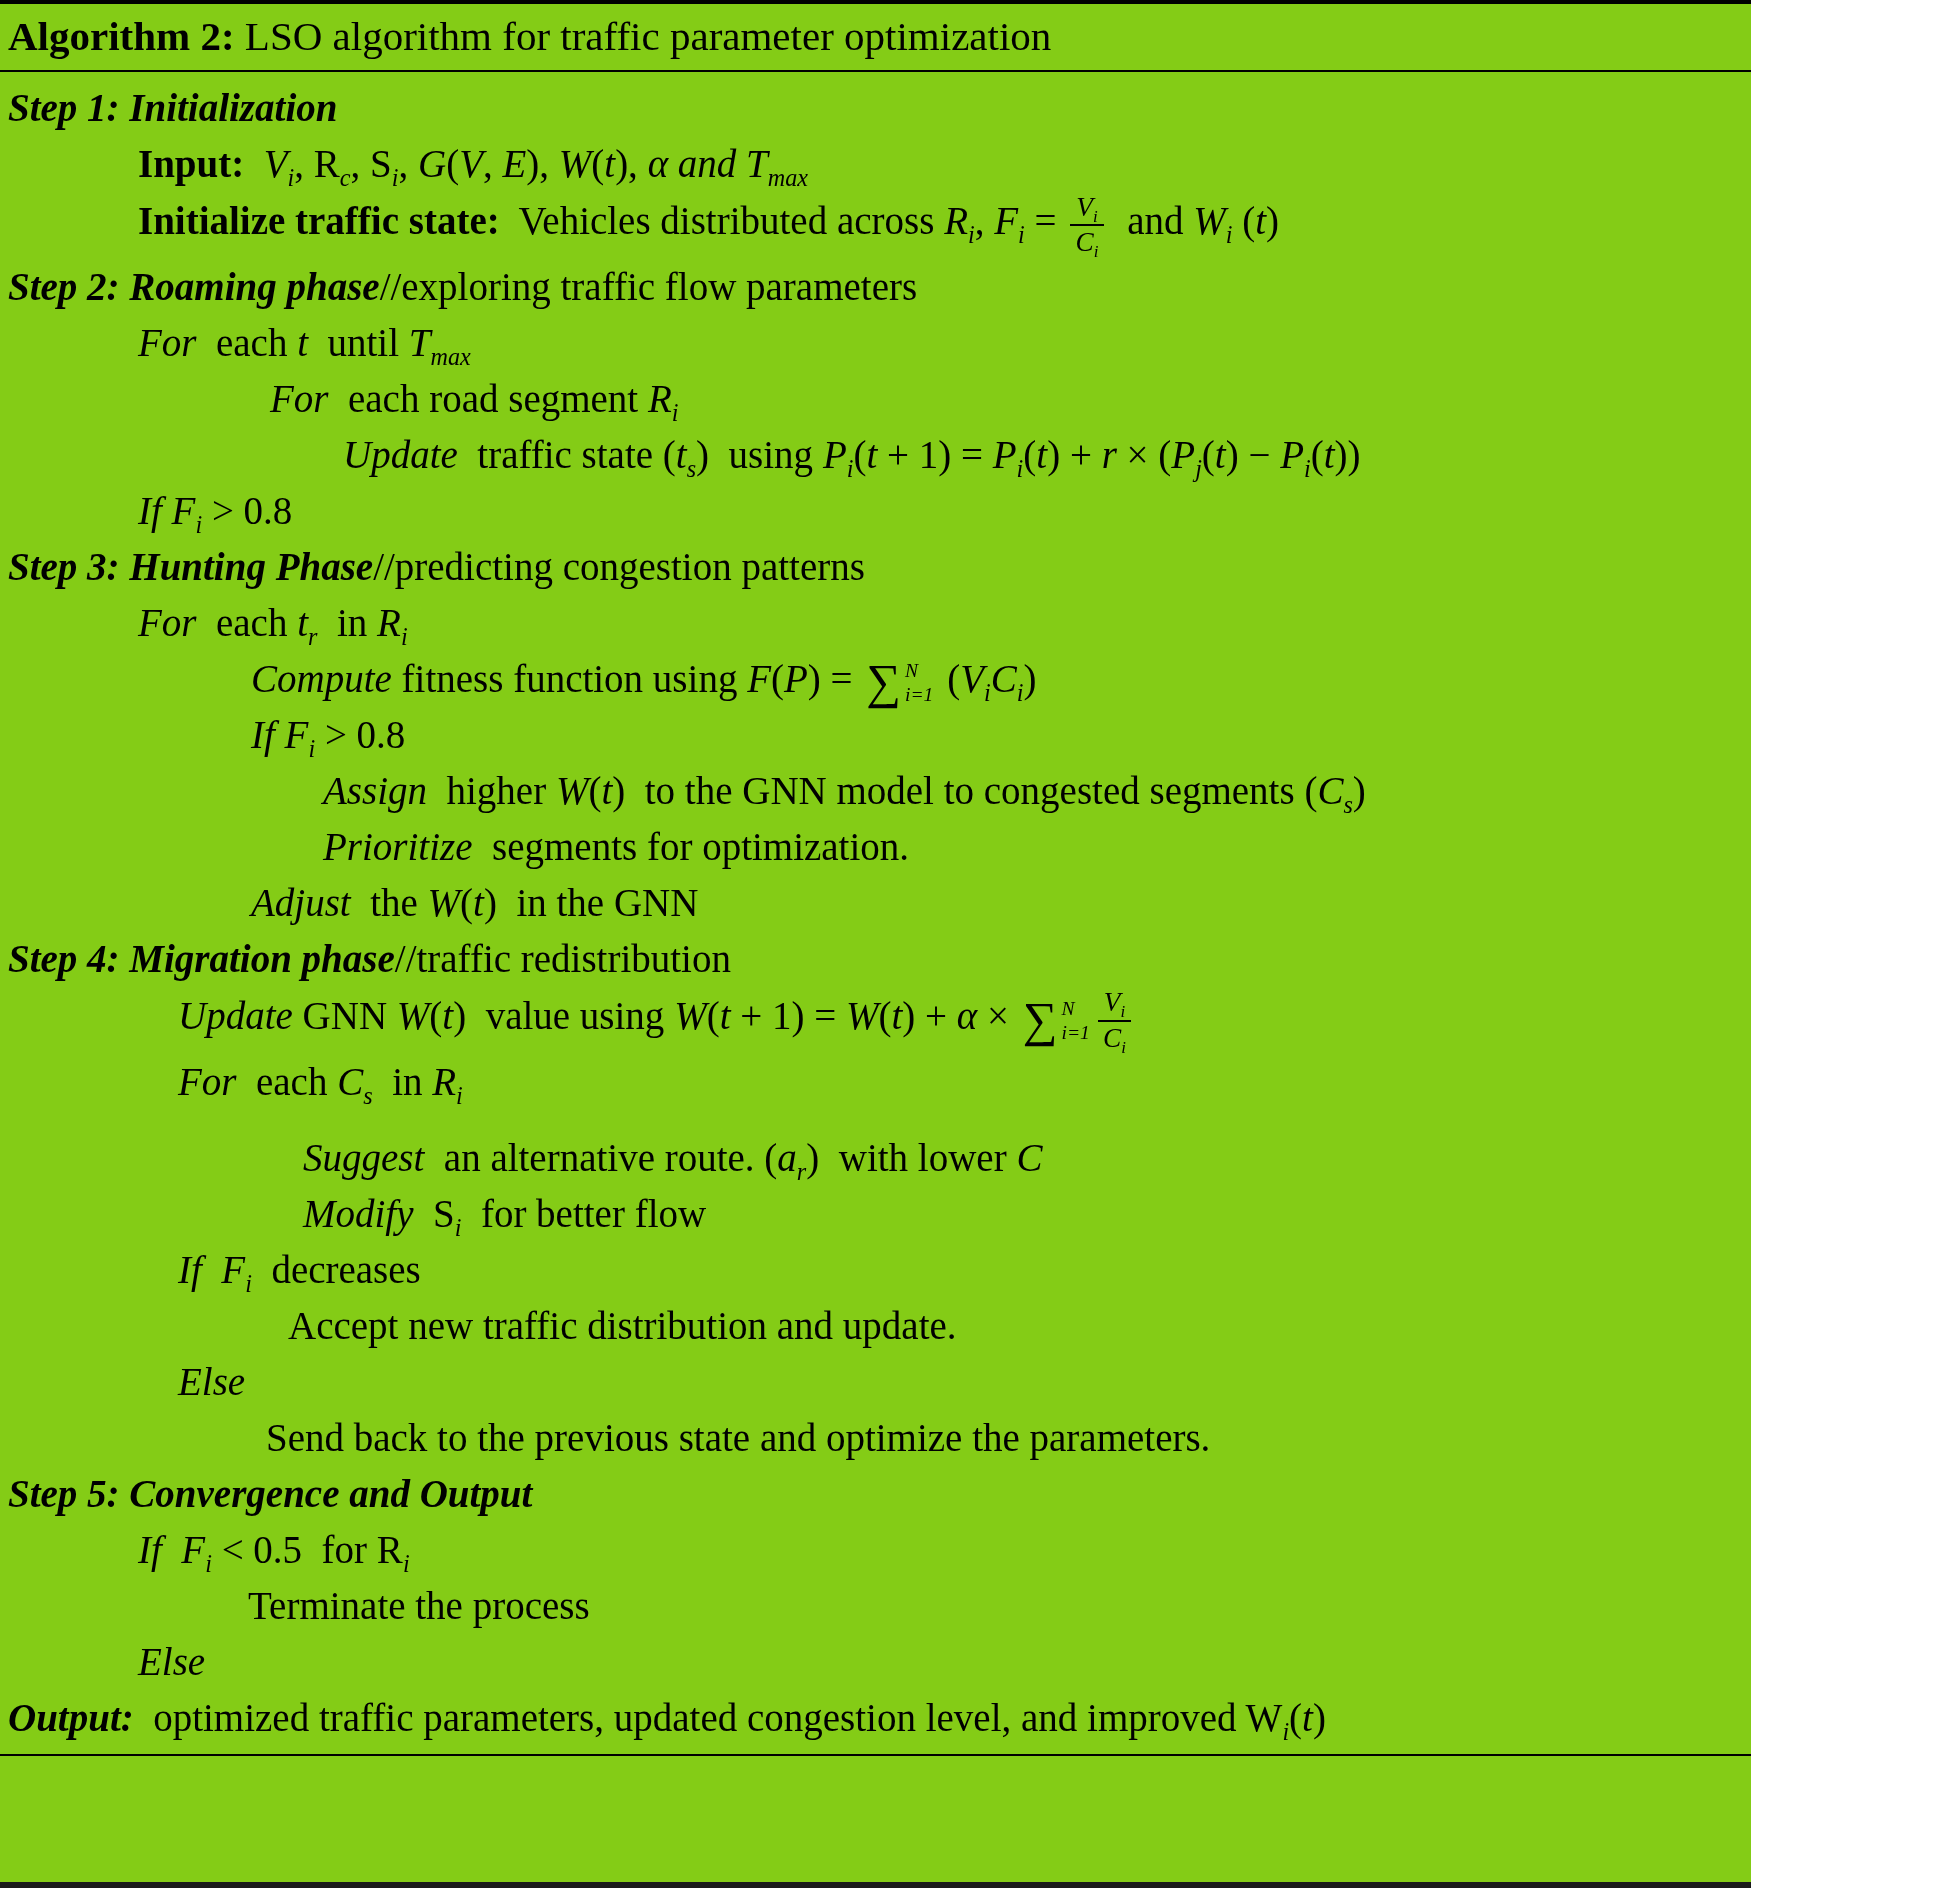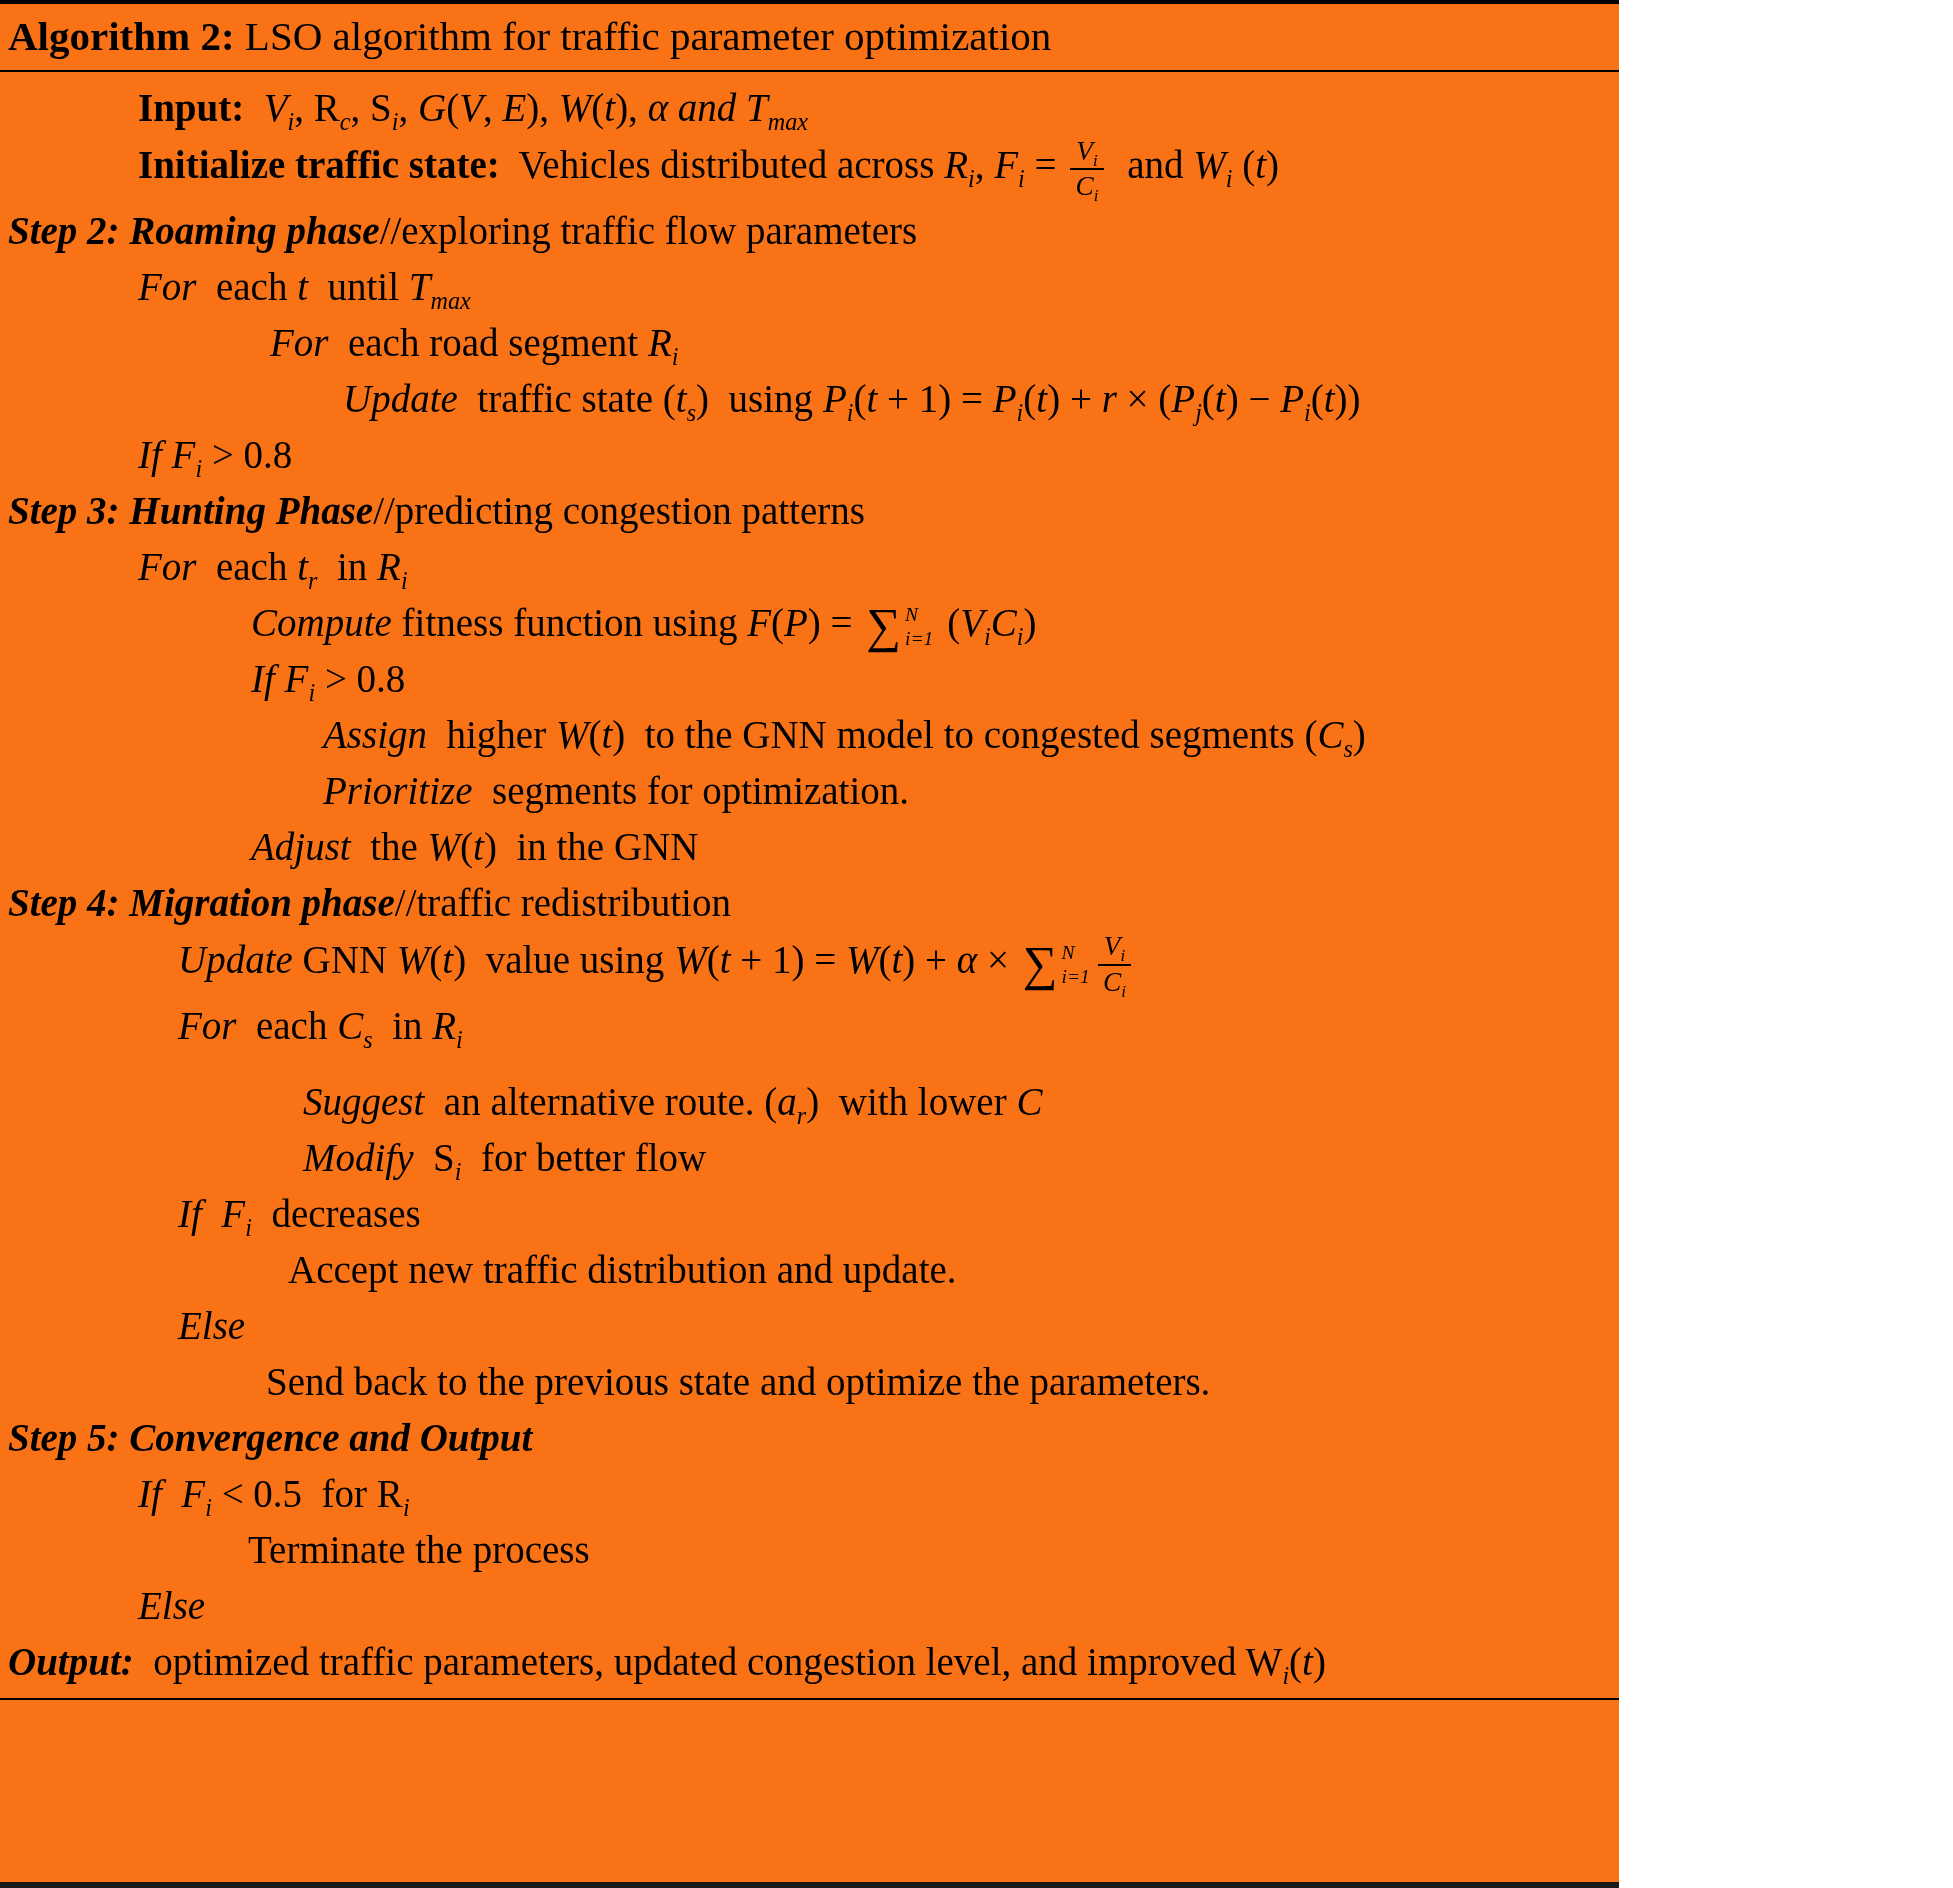--- a/index.html
+++ b/index.html
@@ -1,20 +1,20 @@
 <!DOCTYPE html>
 <html><head>
 <meta charset="utf-8">
 <style>
   html,body{margin:0;padding:0;background:#ffffff;}
   .page{
-    width:1619px;
+    width:1751px;
     min-height:1888px;
     box-sizing:border-box;
-    background:#f97316;
+    background:#84cc16;
     color:#000;
     font-family:"Liberation Serif", serif;
     position:relative;
     overflow:hidden;
   }
   .rule-top{border-top:4px solid #000;}
   .algo-title{
     font-size:41px;
     padding:8px 10px 10px 8px;
     border-bottom:2.5px solid #000;
@@ -74,20 +74,21 @@
     background:#1a1a1a;
   }
 </style>
 </head>
 <body>
 
 <div class="page">
   <div class="rule-top"></div>
   <div class="algo-title"><span class="bold">Algorithm 2:</span><span> LSO algorithm for traffic parameter optimization</span></div>
   <div class="algo-body" id="algo-body">
+      <div class="line" style="padding-left: 0px;"><span class="bold ital">Step 1: Initialization</span></div>
       <div class="line" style="padding-left: 130px;"><span class="bold">Input:</span><span>  </span><span class="ital">V</span><sub class="msub">i</sub><span>, R</span><sub class="msub">c</sub><span>, S</span><sub class="msub">i</sub><span>, </span><span class="ital">G</span><span>(</span><span class="ital">V</span><span>, </span><span class="ital">E</span><span>), </span><span class="ital">W</span><span>(</span><span class="ital">t</span><span>), </span><span class="ital">α</span><span class="ital"> and </span><span class="ital">T</span><sub class="msub">max</sub></div>
       <div class="line" style="padding-left: 130px;"><span class="bold">Initialize traffic state:</span><span>  Vehicles distributed across </span><span class="ital">R</span><sub class="msub">i</sub><span>, </span><span class="ital">F</span><sub class="msub">i</sub><span> = </span><span class="frac"><span class="num"><span class="ital">V</span><sub class="msub">i</sub></span><span class="den"><span class="ital">C</span><sub class="msub">i</sub></span></span><span>  and </span><span class="ital">W</span><sub class="msub">i</sub><span> (</span><span class="ital">t</span><span>)</span></div>
       <div class="line" style="padding-left: 0px;"><span class="bold ital">Step 2: Roaming phase</span><span>//exploring traffic flow parameters</span></div>
       <div class="line" style="padding-left: 130px;"><span class="ital">For</span><span>  each </span><span class="ital">t</span><span>  until </span><span class="ital">T</span><sub class="msub">max</sub></div>
       <div class="line" style="padding-left: 262px;"><span class="ital">For</span><span>  each road segment </span><span class="ital">R</span><sub class="msub">i</sub></div>
       <div class="line" style="padding-left: 335px;"><span class="ital">Update</span><span>  traffic state </span><span>(</span><span class="ital">t</span><sub class="msub">s</sub><span>)</span><span>  using </span><span class="ital">P</span><sub class="msub">i</sub><span>(</span><span class="ital">t</span><span> + 1) = </span><span class="ital">P</span><sub class="msub">i</sub><span>(</span><span class="ital">t</span><span>) + </span><span class="ital">r</span><span> × </span><span>(</span><span class="ital">P</span><sub class="msub">j</sub><span>(</span><span class="ital">t</span><span>) − </span><span class="ital">P</span><sub class="msub">i</sub><span>(</span><span class="ital">t</span><span>))</span></div>
       <div class="line" style="padding-left: 130px;"><span class="ital">If</span><span> </span><span class="ital">F</span><sub class="msub">i</sub><span> &gt; 0.8</span></div>
       <div class="line" style="padding-left: 0px;"><span class="bold ital">Step 3: Hunting Phase</span><span>//predicting congestion patterns</span></div>
       <div class="line" style="padding-left: 130px;"><span class="ital">For</span><span>  each </span><span class="ital">t</span><sub class="msub">r</sub><span>  in </span><span class="ital">R</span><sub class="msub">i</sub></div>
       <div class="line" style="padding-left: 243px;"><span class="ital">Compute</span><span> fitness function using </span><span class="ital">F</span><span>(</span><span class="ital">P</span><span>) = </span><span class="sum"><span class="sigma">∑</span><span class="scripts"><span class="top">N</span><span class="bot">i=1</span></span></span><span> (</span><span class="ital">V</span><sub class="msub">i</sub><span class="ital">C</span><sub class="msub">i</sub><span>)</span></div>

